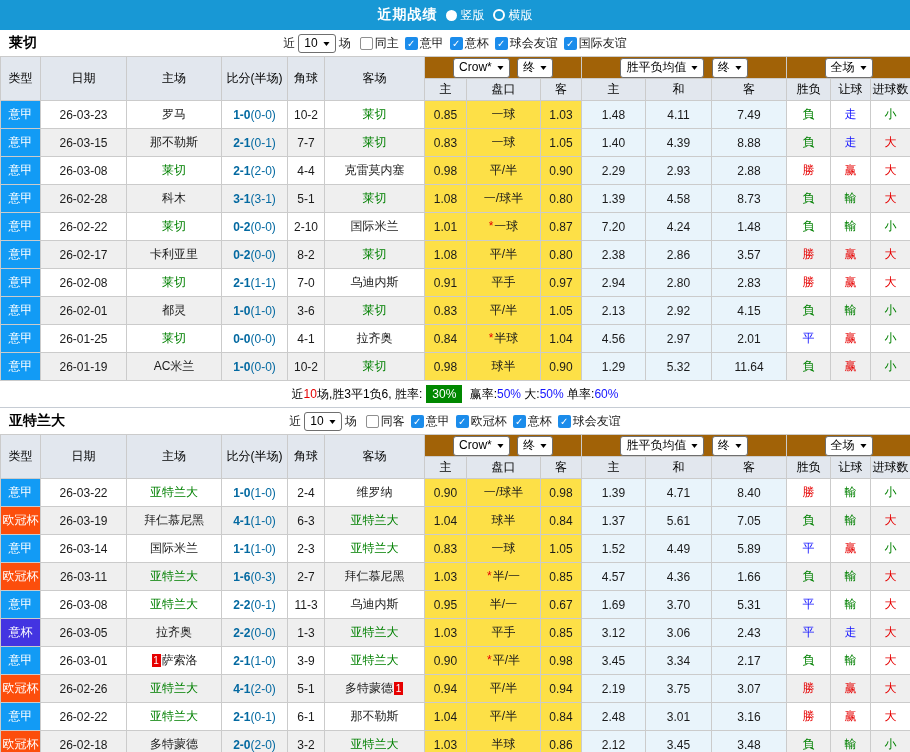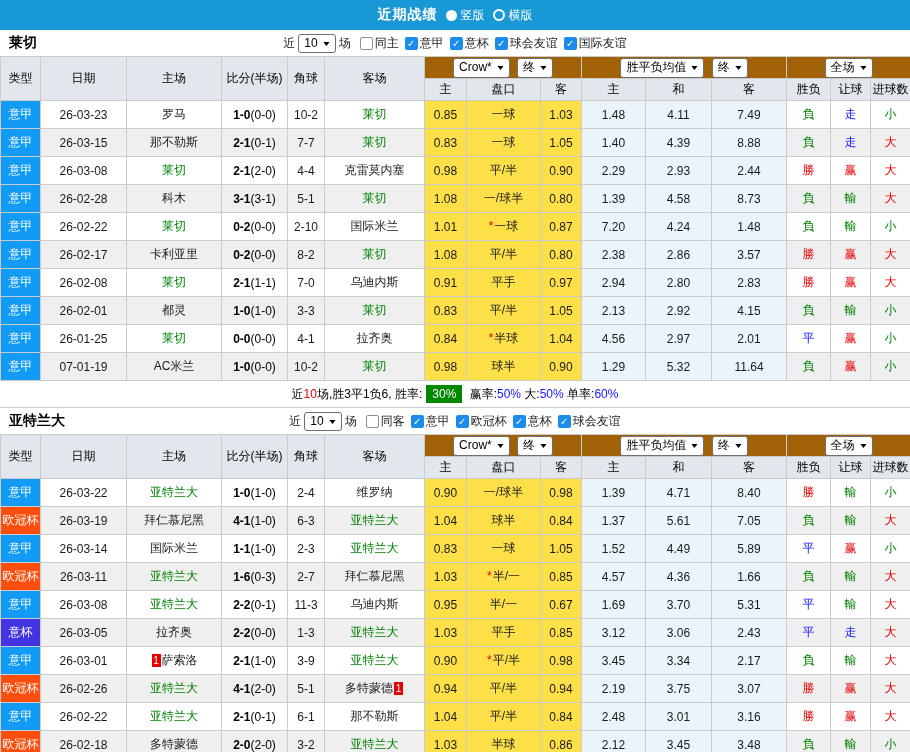--- a/index.html
+++ b/index.html
@@ -32,21 +32,21 @@
   .grid td { border: 1px solid #cbcbcb; text-align: center; white-space: nowrap; overflow: hidden; padding: 0; height: 28px; }
   .grid thead td { background: #e2e7ee; height: 22px; color: #000; }
   .grid thead td.ctl { background: #a16207; }
   .grid thead .selectbox { height: 20px; margin: 0 2px; }
   tbody td.lg { color: #fff; }
   .c-red { color: #e60000; } .c-green { color: #008000; } .c-blue { color: #1414ff; }
   td.peach { background: #fde047; }
   td.blueish { background: #e9f4fb; }
   td.plain { background: #fff; }
   tr.alt td.plain { background: #efefef; }
-  .score { color: #000000; }
+  .score { color: #0369a1; }
   .score .ft { font-weight: bold; }
   .card { display: inline-block; background: #e60000; color: #fff; font-size: 10px; line-height: 13px; min-width: 9px; padding: 0 1px; margin: 0 1px; }
   .star { margin-right: 1px; }
   
   .summary { height: 27px; display: flex; align-items: center; justify-content: center; border-bottom: 1px solid #c6ccd4; color: #000; }
   .summary span { white-space: pre; }
   .summary .badge { background: #008800; color: #fff; padding: 2px 6px; margin: 0 4px; }
 </style>
 </head>
 <body>
@@ -203,21 +203,21 @@
             <td class="plain">26-03-08</td>
             <td class="plain"><span class="c-green">莱切</span></td>
             <td class="plain score"><span class="ft">2-1</span><span class="ht">(2-0)</span></td>
             <td class="plain">4-4</td>
             <td class="plain"><span>克雷莫内塞</span></td>
             <td class="peach">0.98</td>
             <td class="peach"><span>平/半</span></td>
             <td class="peach">0.90</td>
             <td class="blueish">2.29</td>
             <td class="blueish">2.93</td>
-            <td class="blueish">2.44</td>
+            <td class="blueish">2.88</td>
             <td class="plain c-red">勝</td>
             <td class="plain c-red">赢</td>
             <td class="plain c-red">大</td>
           </tr>
           <tr class="alt">
             <td class="lg" style="background: rgb(18, 155, 245);">意甲</td>
             <td class="plain">26-02-28</td>
             <td class="plain"><span>科木</span></td>
             <td class="plain score"><span class="ft">3-1</span><span class="ht">(3-1)</span></td>
             <td class="plain">5-1</td>
@@ -281,21 +281,21 @@
             <td class="blueish">2.83</td>
             <td class="plain c-red">勝</td>
             <td class="plain c-red">赢</td>
             <td class="plain c-red">大</td>
           </tr>
           <tr class="alt">
             <td class="lg" style="background: rgb(18, 155, 245);">意甲</td>
             <td class="plain">26-02-01</td>
             <td class="plain"><span>都灵</span></td>
             <td class="plain score"><span class="ft">1-0</span><span class="ht">(1-0)</span></td>
-            <td class="plain">3-3</td>
+            <td class="plain">3-6</td>
             <td class="plain"><span class="c-green">莱切</span></td>
             <td class="peach">0.83</td>
             <td class="peach"><span>平/半</span></td>
             <td class="peach">1.05</td>
             <td class="blueish">2.13</td>
             <td class="blueish">2.92</td>
             <td class="blueish">4.15</td>
             <td class="plain c-green">負</td>
             <td class="plain c-green">輸</td>
             <td class="plain c-green">小</td>
@@ -312,21 +312,21 @@
             <td class="peach">1.04</td>
             <td class="blueish">4.56</td>
             <td class="blueish">2.97</td>
             <td class="blueish">2.01</td>
             <td class="plain c-blue">平</td>
             <td class="plain c-red">赢</td>
             <td class="plain c-green">小</td>
           </tr>
           <tr class="alt">
             <td class="lg" style="background: rgb(18, 155, 245);">意甲</td>
-            <td class="plain">07-01-19</td>
+            <td class="plain">26-01-19</td>
             <td class="plain"><span>AC米兰</span></td>
             <td class="plain score"><span class="ft">1-0</span><span class="ht">(0-0)</span></td>
             <td class="plain">10-2</td>
             <td class="plain"><span class="c-green">莱切</span></td>
             <td class="peach">0.98</td>
             <td class="peach"><span>球半</span></td>
             <td class="peach">0.90</td>
             <td class="blueish">1.29</td>
             <td class="blueish">5.32</td>
             <td class="blueish">11.64</td>

